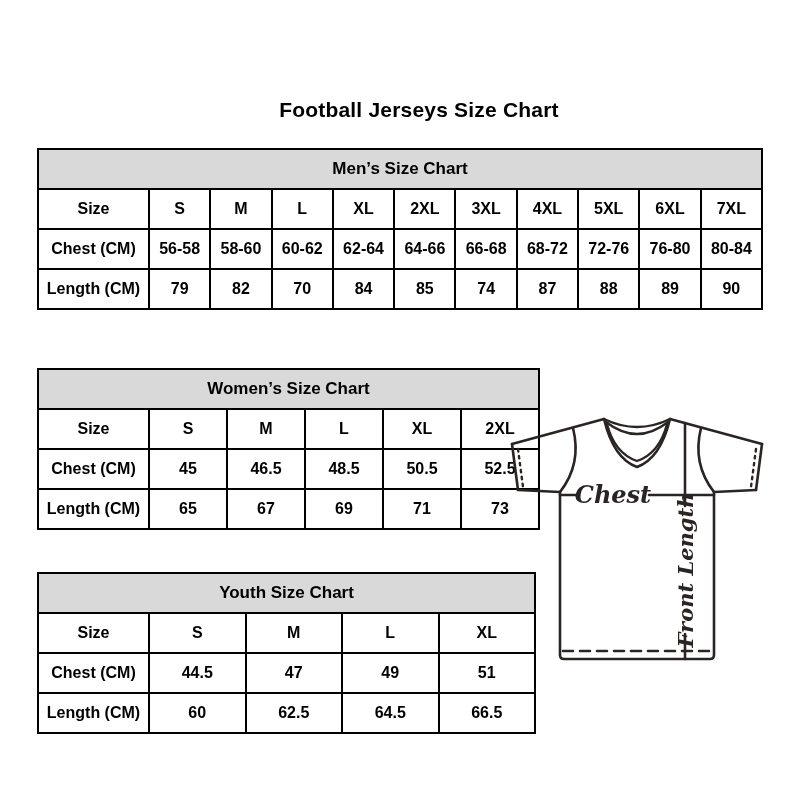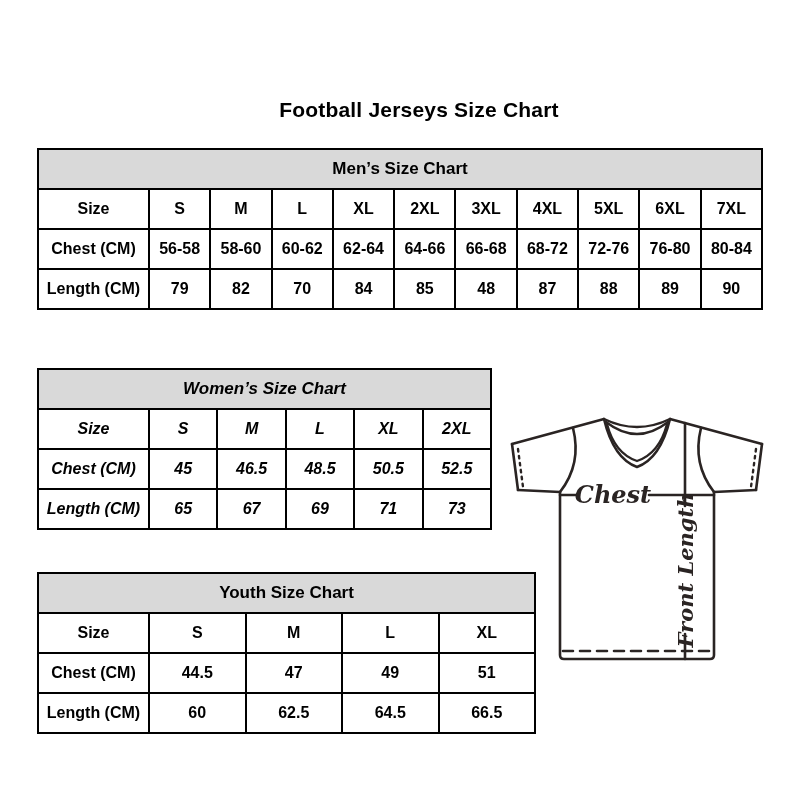--- a/index.html
+++ b/index.html
@@ -20,21 +20,21 @@
     letter-spacing:0.2px;
     padding-left:30px;
   }
   table.size-table {
     position:absolute;
     border-collapse:collapse;
     table-layout:fixed;
     background:#fff;
   }
   #table-mens   { left:37px; top:148px; width:726px;padding-left:6px; }
-  #table-womens { left:37px; top:368px; width:455px;font-style:italic; }
+  #table-womens { left:37px; top:368px; width:503px; }
   #table-youth  { left:37px; top:572px; width:499px;border-radius:30px; }
   .size-table th, .size-table td {
     border:2px solid #000;
     text-align:center;
     vertical-align:middle;
     font-weight:700;
     height:40px;
     box-sizing:border-box;
     padding:0 2px;
     font-size:16px;
@@ -101,21 +101,21 @@
         <td>76-80</td>
         <td>80-84</td>
       </tr>
       <tr>
         <th scope="row">Length (CM)</th>
         <td>79</td>
         <td>82</td>
         <td>70</td>
         <td>84</td>
         <td>85</td>
-        <td>48</td>
+        <td>74</td>
         <td>87</td>
         <td>88</td>
         <td>89</td>
         <td>90</td>
       </tr>
     </tbody>
   </table>
 <table class="size-table" id="table-womens">
     <colgroup>
       <col style="width: 111px;">

